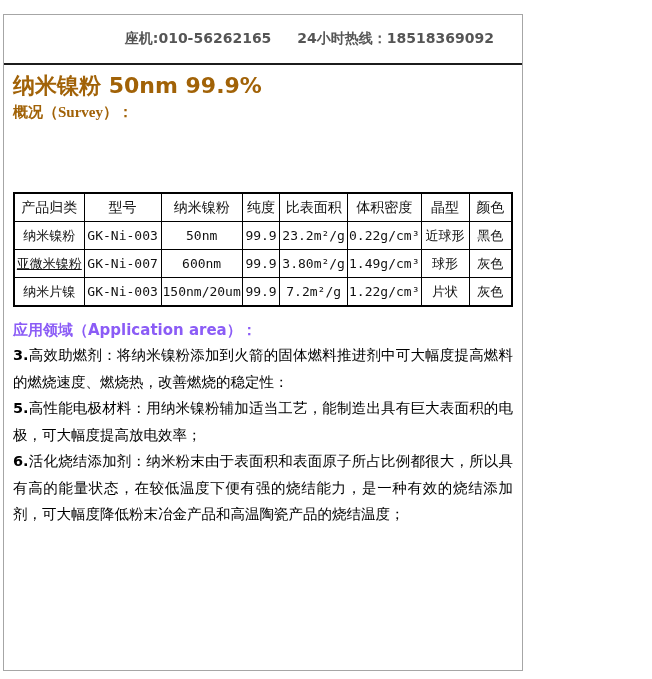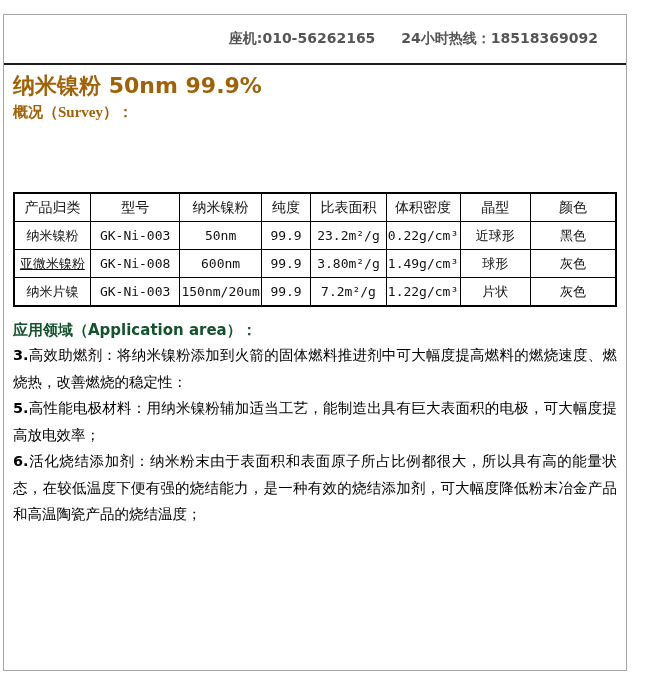--- a/index.html
+++ b/index.html
@@ -8,21 +8,21 @@
     width: 652px;
     height: 679px;
     background: #ffffff;
     font-family: "DejaVu Sans", sans-serif;
     color: #111111;
   }
   .page {
     position: absolute;
     left: 3px;
     top: 14px;
-    width: 624px;
+    width: 520px;
     height: 657px;
     border: 1px solid #a6a6a6;
     background: #ffffff;
     box-sizing: border-box;
     overflow: hidden;
   }
   .header-bar {
     height: 50px;
     border-bottom: 2px solid #1c1c1c;
     display: flex;
@@ -74,21 +74,21 @@
   .product-table td {
     font-family: "DejaVu Sans Mono", monospace;
   }
   .underline-link {
     text-decoration: underline;
   }
   .app-heading {
     font-size: 15px;
     font-weight: bold;
     margin: 14px 0 2px 0;
-    color: #14532d;
+    color: #8b5cf6;
   }
   .app-list p {
     margin: 0;
     font-size: 14.5px;
     line-height: 26.5px;
     color: #000000;
     text-align: justify;
   }
   .app-list .num {
     font-weight: bold;
@@ -138,21 +138,21 @@
           <td>GK-Ni-003</td>
           <td>50nm</td>
           <td>99.9</td>
           <td>23.2m²/g</td>
           <td>0.22g/cm³</td>
           <td>近球形</td>
           <td>黑色</td>
         </tr>
         <tr>
           <td class="underline-link">亚微米镍粉</td>
-          <td>GK-Ni-008</td>
+          <td>GK-Ni-007</td>
           <td>600nm</td>
           <td>99.9</td>
           <td>3.80m²/g</td>
           <td>1.49g/cm³</td>
           <td>球形</td>
           <td>灰色</td>
         </tr>
         <tr>
           <td>纳米片镍</td>
           <td>GK-Ni-003</td>

